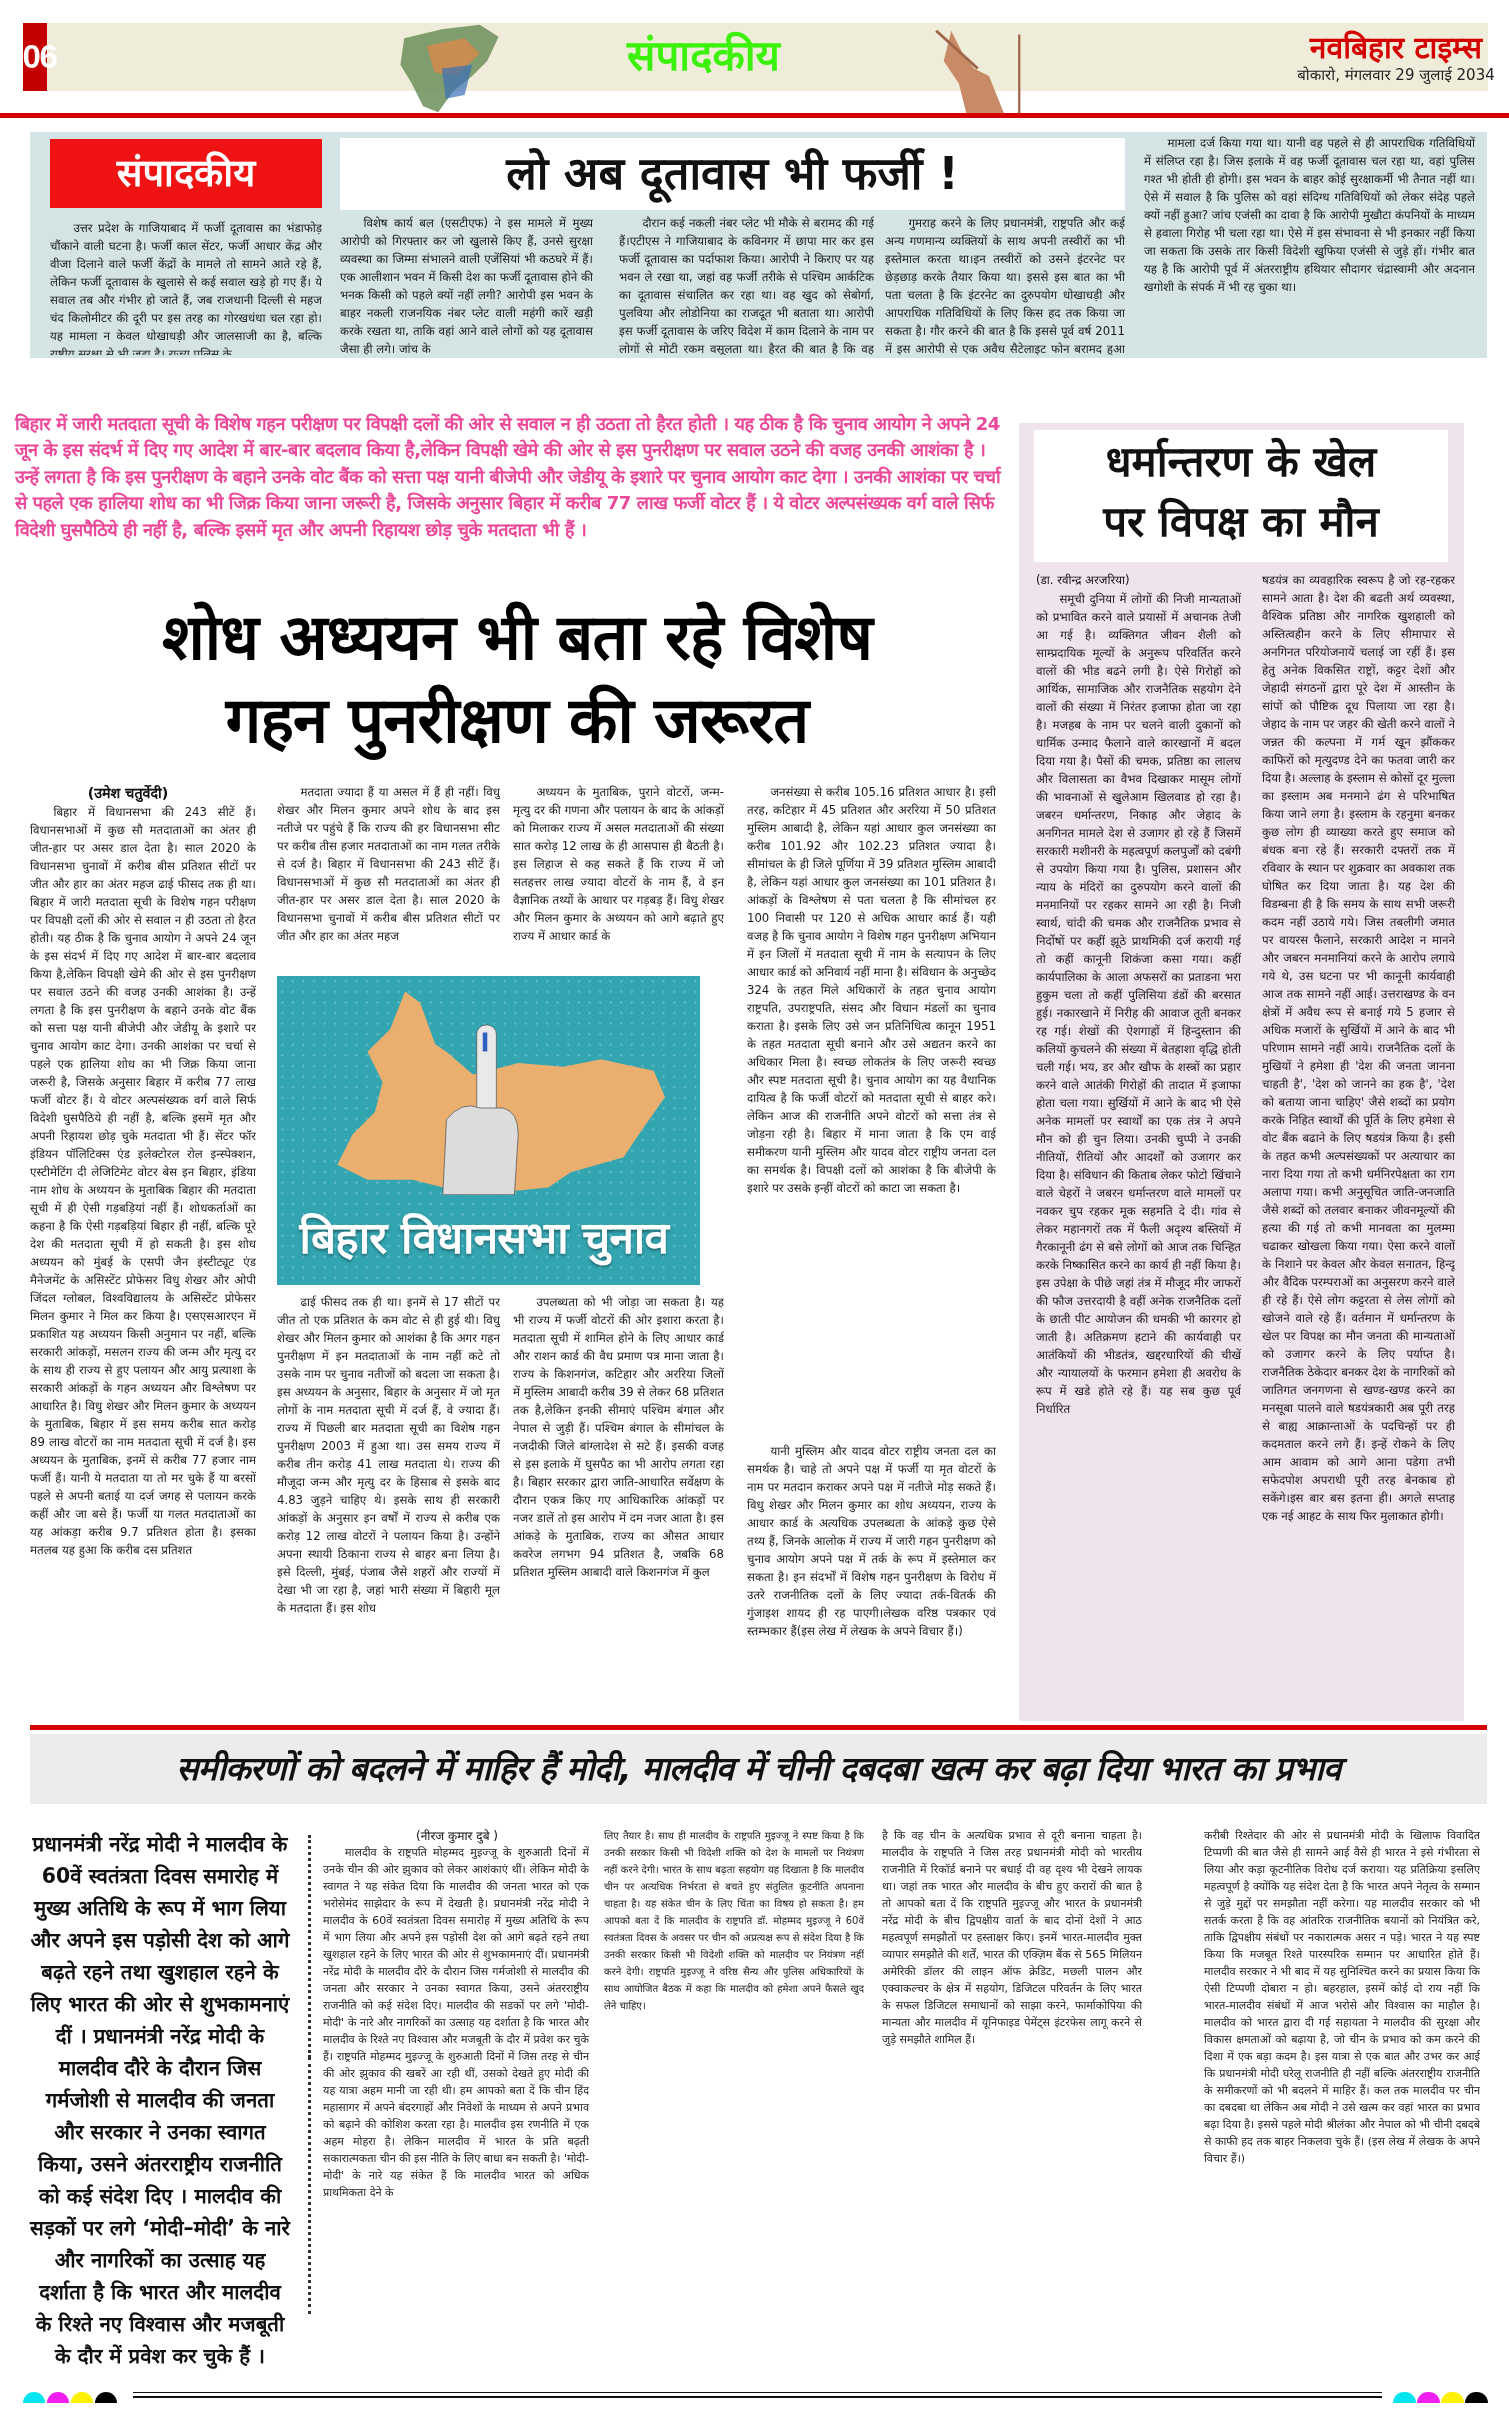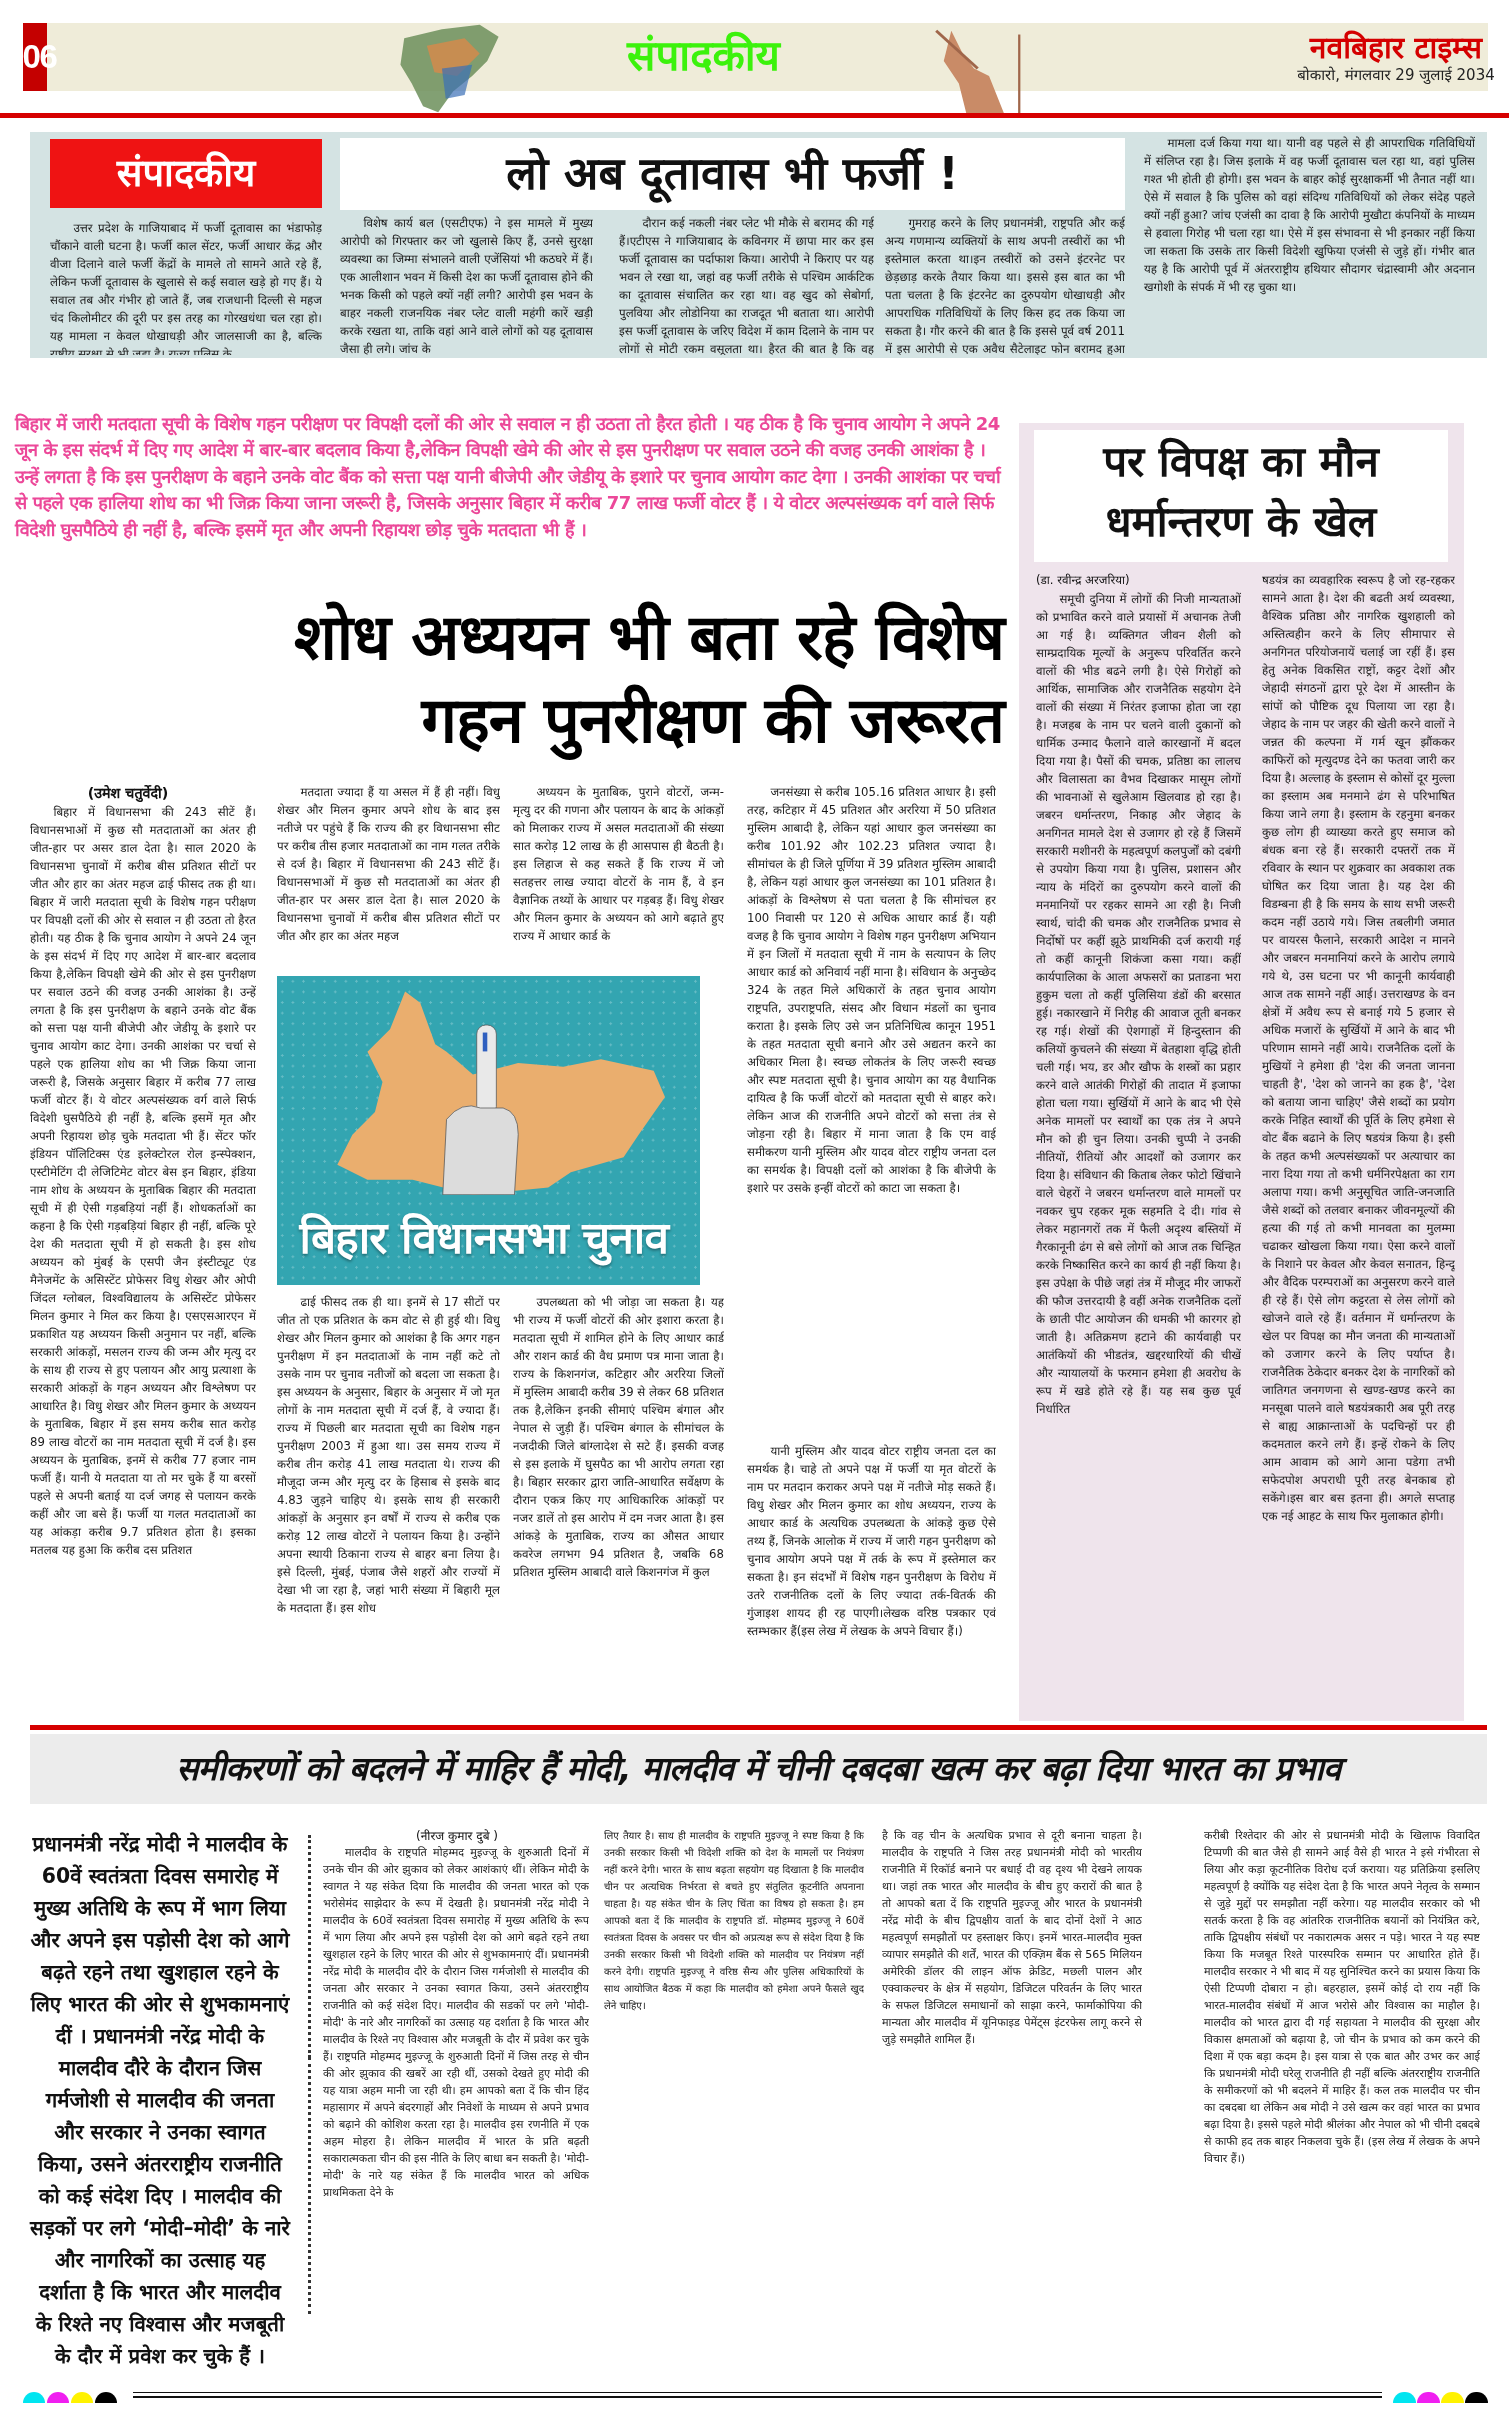--- a/index.html
+++ b/index.html
@@ -17,21 +17,21 @@
   .redrule{left:0;width:1510px;height:5.3px;background:#d60000}
   
   #ed-box{left:30px;top:132px;width:1457px;height:226px;background:#d4e3e3}
   #ed-label{left:50px;top:139px;width:272px;height:69px;background:#ef1313;color:#fff;font-size:38px;font-weight:bold;text-align:center;line-height:69px}
   #ed-headline-box{left:340px;top:138px;width:785px;height:72px;background:#fff}
   #ed-headline{left:340px;top:138px;width:785px;height:72px;font-size:45px;font-weight:bold;text-align:center;line-height:72px}
   .col{position:absolute;font-size:11.7px;line-height:18px;text-align:justify;color:#1a1a1a}
   .col p{text-indent:2em}
   
   #deck{left:15px;top:411px;width:997px;font-size:18px;font-weight:bold;line-height:26.4px;text-align:left;color:#ec4899;letter-spacing:-0.4px}
-  #main-headline{left:30px;top:596px;width:974px;font-size:63px;font-weight:bold;text-align:right;line-height:83px;color:#000;letter-spacing:-0.8px}
+  #main-headline{left:30px;top:596px;width:974px;font-size:63px;font-weight:bold;text-align:center;line-height:83px;color:#000;letter-spacing:-0.8px}
   #byline1{left:60px;top:783px;width:136px;font-size:14.3px;font-weight:bold;text-align:center}
   #bihar-img{left:277px;top:976px;width:423px;height:309px;background:#33a5b1;overflow:hidden}
   #bihar-img .dots{position:absolute;inset:0;background-image:radial-gradient(rgba(255,255,255,0.25) 1.1px,transparent 1.2px);background-size:10.6px 10.6px}
   #bihar-caption{position:absolute;left:22.6px;bottom:19px;font-size:44px;font-weight:bold;color:#fff;letter-spacing:-0.8px;text-shadow:0 1.5px 3px rgba(0,0,0,0.35)}
   
   #rf-box{left:1019px;top:423px;width:445px;height:1298px;background:#efe4ec}
   #rf-headline-box{left:1034px;top:430px;width:414px;height:132px;background:#fff}
   #rf-headline{left:1034px;top:432px;width:414px;font-size:42px;font-weight:bold;text-align:center;line-height:60px}
   #byline2{left:1036px;top:571px;font-size:11.7px}
   
@@ -123,22 +123,22 @@
 <div class="col" style="left:513px;top:1293px;width:211px;height:400px;overflow:hidden">
     <p>उपलब्धता को भी जोड़ा जा सकता है। यह भी राज्य में फर्जी वोटरों की ओर इशारा करता है। मतदाता सूची में शामिल होने के लिए आधार कार्ड और राशन कार्ड की वैध प्रमाण पत्र माना जाता है। राज्य के किशनगंज, कटिहार और अररिया जिलों में मुस्लिम आबादी करीब 39 से लेकर 68 प्रतिशत तक है,लेकिन इनकी सीमाएं पश्चिम बंगाल और नेपाल से जुड़ी हैं। पश्चिम बंगाल के सीमांचल के नजदीकी जिले बांग्लादेश से सटे हैं। इसकी वजह से इस इलाके में घुसपैठ का भी आरोप लगता रहा है। बिहार सरकार द्वारा जाति-आधारित सर्वेक्षण के दौरान एकत्र किए गए आधिकारिक आंकड़ों पर नजर डालें तो इस आरोप में दम नजर आता है। इस आंकड़े के मुताबिक, राज्य का औसत आधार कवरेज लगभग 94 प्रतिशत है, जबकि 68 प्रतिशत मुस्लिम आबादी वाले किशनगंज में कुल</p>
   </div>
 <div class="col" style="left:747px;top:1442px;width:249px;height:251px;overflow:hidden">
     <p>यानी मुस्लिम और यादव वोटर राष्ट्रीय जनता दल का समर्थक है। चाहे तो अपने पक्ष में फर्जी या मृत वोटरों के नाम पर मतदान कराकर अपने पक्ष में नतीजे मोड़ सकते हैं। विधु शेखर और मिलन कुमार का शोध अध्ययन, राज्य के आधार कार्ड के अत्यधिक उपलब्धता के आंकड़े कुछ ऐसे तथ्य हैं, जिनके आलोक में राज्य में जारी गहन पुनरीक्षण को चुनाव आयोग अपने पक्ष में तर्क के रूप में इस्तेमाल कर सकता है। इन संदर्भों में विशेष गहन पुनरीक्षण के विरोध में उतरे राजनीतिक दलों के लिए ज्यादा तर्क-वितर्क की गुंजाइश शायद ही रह पाएगी।लेखक वरिष्ठ पत्रकार एवं स्तम्भकार हैं(इस लेख में लेखक के अपने विचार हैं।)</p>
   </div>
 
 <div class="abs" id="rf-box"></div>
 <div class="abs" id="rf-headline-box"></div>
 <div class="abs" id="rf-headline">
+  <div>धर्मान्तरण के खेल</div>
   <div>पर विपक्ष का मौन</div>
-  <div>धर्मान्तरण के खेल</div>
 </div>
 <div class="abs" id="byline2">(डा. रवीन्द्र अरजरिया)</div>
 <div class="col" style="left:1036px;top:590px;width:205px;height:1116px;overflow:hidden">
     <p>समूची दुनिया में लोगों की निजी मान्यताओं को प्रभावित करने वाले प्रयासों में अचानक तेजी आ गई है। व्यक्तिगत जीवन शैली को साम्प्रदायिक मूल्यों के अनुरूप परिवर्तित करने वालों की भीड बढने लगी है। ऐसे गिरोहों को आर्थिक, सामाजिक और राजनैतिक सहयोग देने वालों की संख्या में निरंतर इजाफा होता जा रहा है। मजहब के नाम पर चलने वाली दुकानों को धार्मिक उन्माद फैलाने वाले कारखानों में बदल दिया गया है। पैसों की चमक, प्रतिष्ठा का लालच और विलासता का वैभव दिखाकर मासूम लोगों की भावनाओं से खुलेआम खिलवाड हो रहा है। जबरन धर्मान्तरण, निकाह और जेहाद के अनगिनत मामले देश से उजागर हो रहे हैं जिसमें सरकारी मशीनरी के महत्वपूर्ण कलपुर्जों को दबंगी से उपयोग किया गया है। पुलिस, प्रशासन और न्याय के मंदिरों का दुरुपयोग करने वालों की मनमानियों पर रहकर सामने आ रही है। निजी स्वार्थ, चांदी की चमक और राजनैतिक प्रभाव से निर्दोषों पर कहीं झूठे प्राथमिकी दर्ज करायी गई तो कहीं कानूनी शिकंजा कसा गया। कहीं कार्यपालिका के आला अफसरों का प्रताडना भरा हुकुम चला तो कहीं पुलिसिया डंडों की बरसात हुई। नकारखाने में निरीह की आवाज तूती बनकर रह गई। शेखों की ऐशगाहों में हिन्दुस्तान की कलियों कुचलने की संख्या में बेतहाशा वृद्धि होती चली गई। भय, डर और खौफ के शस्त्रों का प्रहार करने वाले आतंकी गिरोहों की तादात में इजाफा होता चला गया। सुर्खियों में आने के बाद भी ऐसे अनेक मामलों पर स्वार्थों का एक तंत्र ने अपने मौन को ही चुन लिया। उनकी चुप्पी ने उनकी नीतियों, रीतियों और आदर्शों को उजागर कर दिया है। संविधान की किताब लेकर फोटो खिंचाने वाले चेहरों ने जबरन धर्मान्तरण वाले मामलों पर नवकर चुप रहकर मूक सहमति दे दी। गांव से लेकर महानगरों तक में फैली अदृश्य बस्तियों में गैरकानूनी ढंग से बसे लोगों को आज तक चिन्हित करके निष्कासित करने का कार्य ही नहीं किया है। इस उपेक्षा के पीछे जहां तंत्र में मौजूद मीर जाफरों की फौज उत्तरदायी है वहीं अनेक राजनैतिक दलों के छाती पीट आयोजन की धमकी भी कारगर हो जाती है। अतिक्रमण हटाने की कार्यवाही पर आतंकियों की भीडतंत्र, खद्दरधारियों की चीखें और न्यायालयों के फरमान हमेशा ही अवरोध के रूप में खडे होते रहे हैं। यह सब कुछ पूर्व निर्धारित</p>
   </div>
 <div class="col" style="left:1262px;top:571px;width:193px;height:1135px;overflow:hidden">
     <p style="text-indent:0">षडयंत्र का व्यवहारिक स्वरूप है जो रह-रहकर सामने आता है। देश की बढती अर्थ व्यवस्था, वैश्विक प्रतिष्ठा और नागरिक खुशहाली को अस्तित्वहीन करने के लिए सीमापार से अनगिनत परियोजनायें चलाई जा रहीं हैं। इस हेतु अनेक विकसित राष्ट्रों, कट्टर देशों और जेहादी संगठनों द्वारा पूरे देश में आस्तीन के सांपों को पौष्टिक दूध पिलाया जा रहा है। जेहाद के नाम पर जहर की खेती करने वालों ने जन्नत की कल्पना में गर्म खून झौंककर काफिरों को मृत्युदण्ड देने का फतवा जारी कर दिया है। अल्लाह के इस्लाम से कोसों दूर मुल्ला का इस्लाम अब मनमाने ढंग से परिभाषित किया जाने लगा है। इस्लाम के रहनुमा बनकर कुछ लोग ही व्याख्या करते हुए समाज को बंधक बना रहे हैं। सरकारी दफ्तरों तक में रविवार के स्थान पर शुक्रवार का अवकाश तक घोषित कर दिया जाता है। यह देश की विडम्बना ही है कि समय के साथ सभी जरूरी कदम नहीं उठाये गये। जिस तबलीगी जमात पर वायरस फैलाने, सरकारी आदेश न मानने और जबरन मनमानियां करने के आरोप लगाये गये थे, उस घटना पर भी कानूनी कार्यवाही आज तक सामने नहीं आई। उत्तराखण्ड के वन क्षेत्रों में अवैध रूप से बनाई गये 5 हजार से अधिक मजारों के सुर्खियों में आने के बाद भी परिणाम सामने नहीं आये। राजनैतिक दलों के मुखियों ने हमेशा ही 'देश की जनता जानना चाहती है', 'देश को जानने का हक है', 'देश को बताया जाना चाहिए' जैसे शब्दों का प्रयोग करके निहित स्वार्थों की पूर्ति के लिए हमेशा से वोट बैंक बढाने के लिए षडयंत्र किया है। इसी के तहत कभी अल्पसंख्यकों पर अत्याचार का नारा दिया गया तो कभी धर्मनिरपेक्षता का राग अलापा गया। कभी अनुसूचित जाति-जनजाति जैसे शब्दों को तलवार बनाकर जीवनमूल्यों की हत्या की गई तो कभी मानवता का मुलम्मा चढाकर खोखला किया गया। ऐसा करने वालों के निशाने पर केवल और केवल सनातन, हिन्दू और वैदिक परम्पराओं का अनुसरण करने वाले ही रहे हैं। ऐसे लोग कट्टरता से लेस लोगों को खोजने वाले रहे हैं। वर्तमान में धर्मान्तरण के खेल पर विपक्ष का मौन जनता की मान्यताओं को उजागर करने के लिए पर्याप्त है। राजनैतिक ठेकेदार बनकर देश के नागरिकों को जातिगत जनगणना से खण्ड-खण्ड करने का मनसूबा पालने वाले षडयंत्रकारी अब पूरी तरह से बाह्य आक्रान्ताओं के पदचिन्हों पर ही कदमताल करने लगे हैं। इन्हें रोकने के लिए आम आवाम को आगे आना पडेगा तभी सफेदपोश अपराधी पूरी तरह बेनकाब हो सकेंगे।इस बार बस इतना ही। अगले सप्ताह एक नई आहट के साथ फिर मुलाकात होगी।</p>
   </div>
 
 <div class="abs redrule" style="top:1725px;left:30px;width:1457px"></div>

